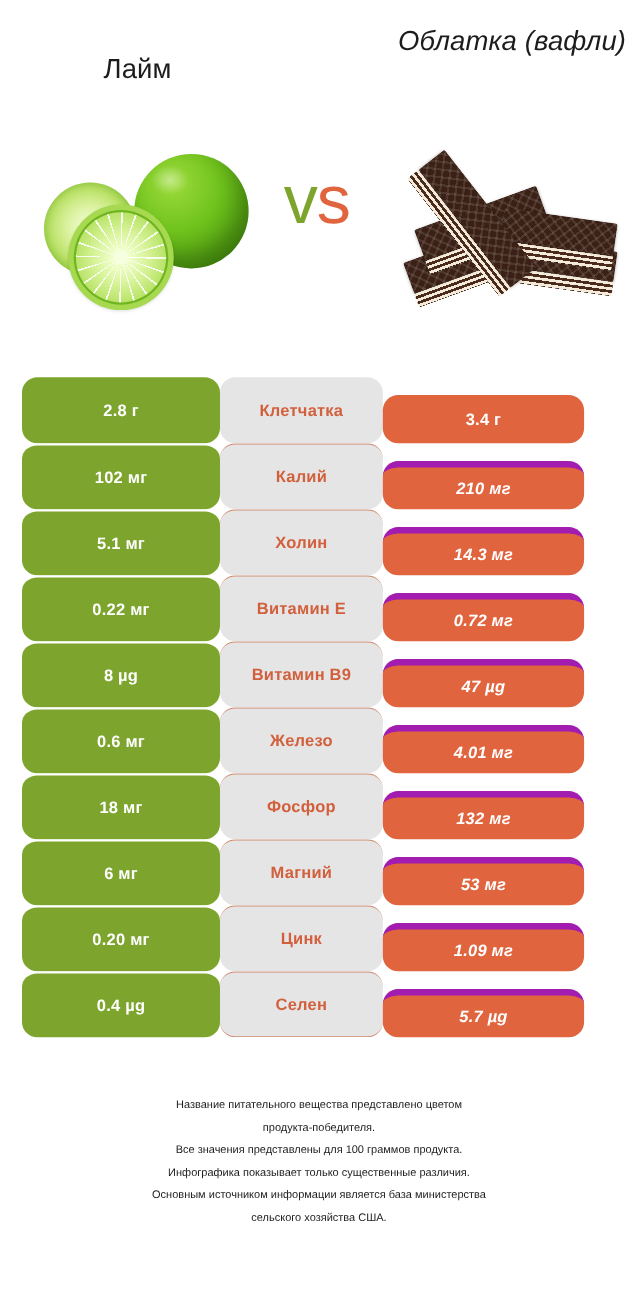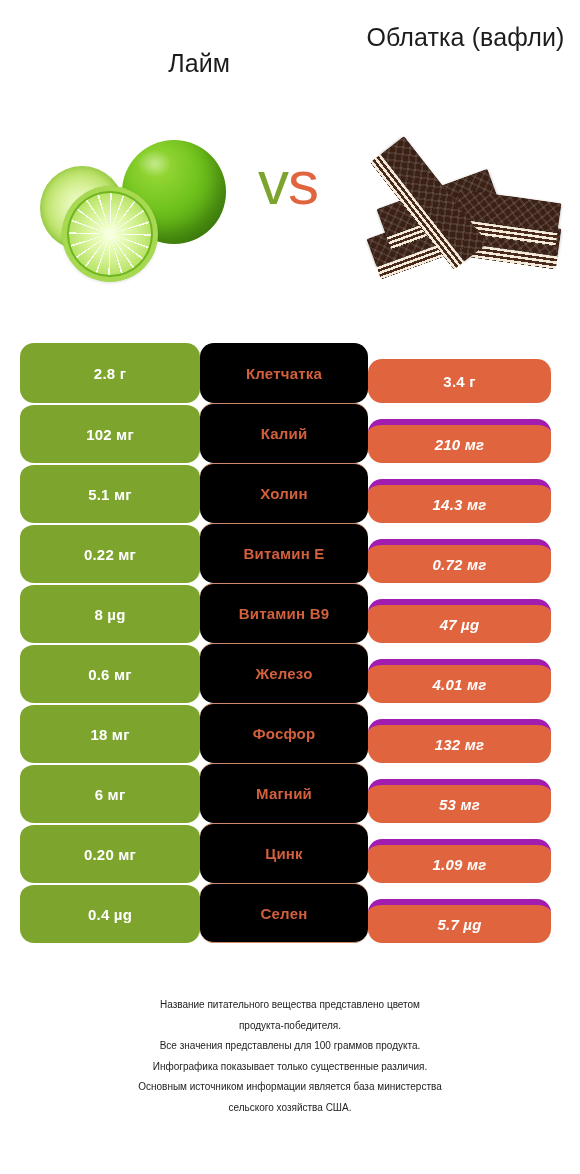--- a/index.html
+++ b/index.html
@@ -28,26 +28,26 @@
     font-size: 25px;
     line-height: 30px;
     font-weight: 400;
     color: #1c1c1c;
     letter-spacing: 0.1px;
   }
   .prod-title.left {
     left: 20px;
     width: 210px;
     top: 48px;
-    text-align: right;
   }
   .prod-title.right {
     left: 358px;
     width: 215px;
     top: 22px;
+    font-style: italic;
   }
 
   
   .hero {
     position: relative;
     height: 200px;
     width: 570px;
   }
   .img-slot {
     position: absolute;
@@ -146,21 +146,21 @@
     display: flex;
     align-items: center;
     justify-content: center;
     font-size: 15px;
     font-weight: 700;
     letter-spacing: .2px;
     box-sizing: border-box;
     border-radius: 14px;
   }
   .cell.left  { width: 180px; background: #7da52e; color: #ffffff; }
-  .cell.mid   { width: 168px; background: #000000; color: #d2603c; }
+  .cell.mid   { width: 148px; background: #e5e5e5; color: #d2603c; }
   .cell.right { width: 183px; background: #e0653f; color: #ffffff; margin-top: 16px; }
 
   .row + .row .cell.left  { border-top: 2px solid #ffffff; }
   .row + .row .cell.mid   { border-top: 1px solid #cf8a6c; }
   .row + .row .cell.right { border-top: 6px solid #a21caf; font-style: italic; }
   .row:last-child .cell.mid { border-bottom: 1px solid #cf8a6c; }
 
   
   .footer {
     position: absolute;

